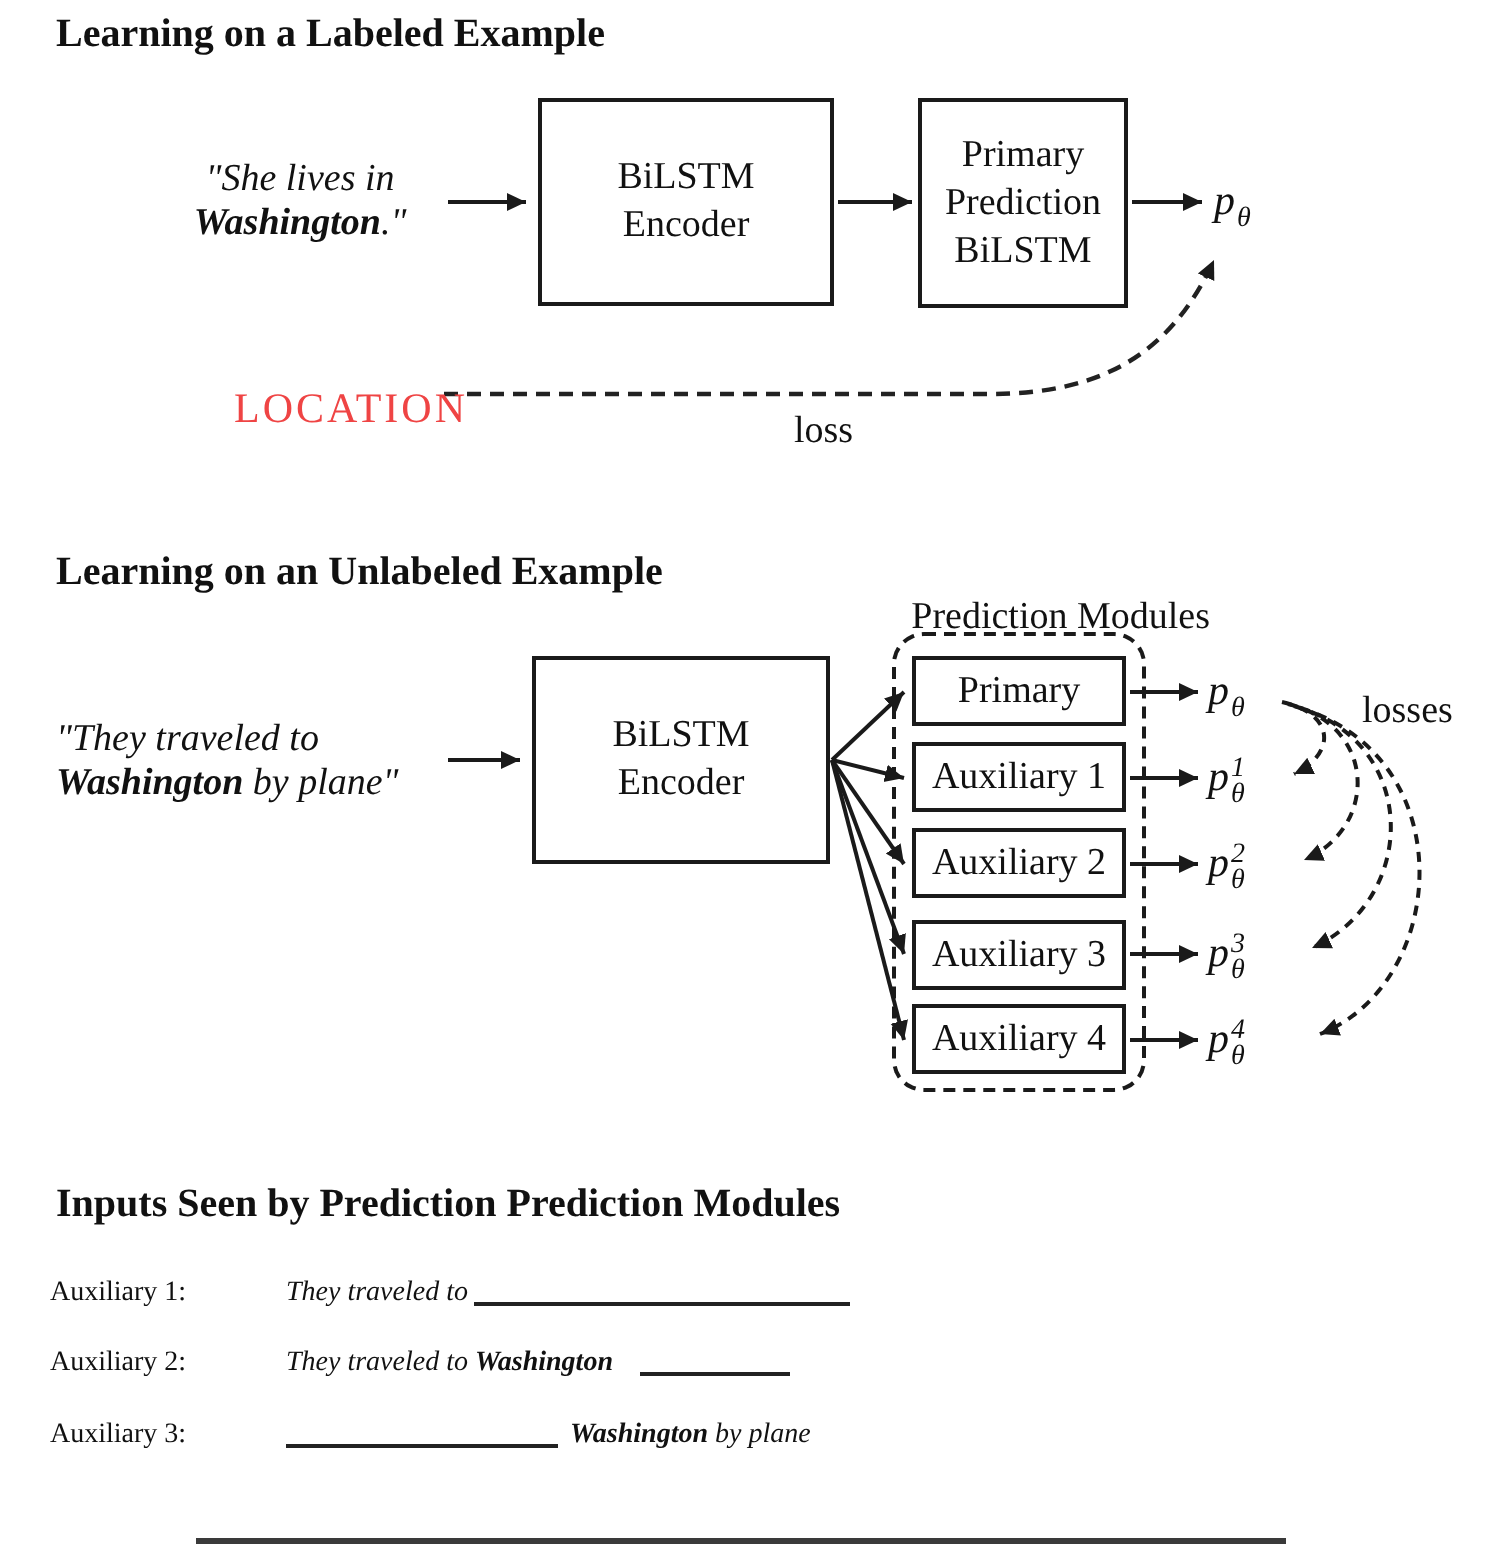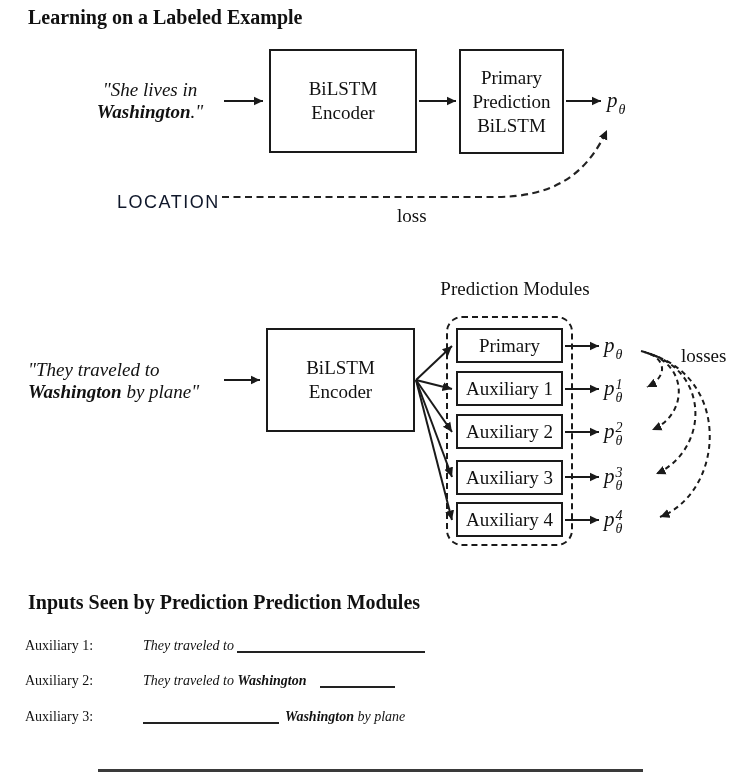--- a/index.html
+++ b/index.html
@@ -8,22 +8,22 @@
   svg.overlay{position:absolute;left:0;top:0;z-index:0;}
   .title{position:absolute;font-weight:bold;font-size:20px;line-height:24px;white-space:nowrap;z-index:2;}
   .txt{position:absolute;font-size:19px;line-height:22px;font-style:italic;z-index:2;}
   .box{position:absolute;border:2px solid #1a1a1a;background:#fff;display:flex;
        align-items:center;justify-content:center;text-align:center;
        font-size:19px;line-height:24px;z-index:1;box-sizing:border-box;}
   .mbox{position:absolute;border:2px solid #1a1a1a;background:#fff;text-align:center;
         font-size:19px;line-height:31px;height:35px;width:107px;left:456px;z-index:1;box-sizing:border-box;}
   .dashed-rect{position:absolute;border:2px dashed #1a1a1a;border-radius:16px;
                background:transparent;z-index:0;box-sizing:border-box;}
-  .mono{position:absolute;font-family:Liberation Sans, sans-serif;
-        font-size:18px;letter-spacing:1.5px;color:#0f172a;z-index:2;}
+  .mono{position:absolute;font-family:Liberation Serif, serif;
+        font-size:21px;letter-spacing:1.5px;color:#ef4444;z-index:2;}
   .lab{position:absolute;font-size:19px;line-height:22px;white-space:nowrap;z-index:2;text-align:right;}
   .plabel{position:absolute;display:flex;align-items:flex-start;font-style:italic;
           font-size:21px;line-height:24px;z-index:2;}
   .pstack{display:flex;flex-direction:column;font-size:14px;line-height:12px;margin-left:1px;margin-top:3px;}
   .psup{height:13px;}
   .psub{height:14px;}
   .row{position:absolute;left:25px;font-size:14px;line-height:24px;white-space:nowrap;z-index:2;}
   .row .lbl{display:inline-block;width:118px;}
   .it{font-style:italic;}
   .bi{font-style:italic;font-weight:bold;}
@@ -94,34 +94,35 @@
     <span class="pstack">
         <span class="psup"></span>
         <span class="psub">θ</span>
       </span>
   </div>
 
   <div class="mono" style="left:117px;top:192px">LOCATION</div>
 
   <div class="lab" style="left:397px;top:205px">loss</div>
 
+  <div class="title" style="left:28px;top:274px">Learning on an Unlabeled Example</div>
 
   <div class="txt" style="left:28px;top:359px">
     <span>"They traveled to</span><br>
     <span class="bi">Washington</span><span> by plane"</span>
   </div>
 
   <div class="box" style="left:266px;top:328px;width:149px;height:104px">
     <div>
       <span>BiLSTM</span><br>
       <span>Encoder</span>
     </div>
   </div>
 
-  <div class="lab" style="left:425px;top:278px;width:180px;text-align:center">Prediction Modules</div>
+  <div class="lab" style="left:425px;top:298px;width:180px;">Prediction Modules</div>
 
   <div class="dashed-rect" style="left:446px;top:316px;width:127px;height:230px"></div>
 
   <div class="mbox" style="top:328px">Primary</div>
   <div class="mbox" style="top:371px">Auxiliary 1</div>
   <div class="mbox" style="top:414px">Auxiliary 2</div>
   <div class="mbox" style="top:460px">Auxiliary 3</div>
   <div class="mbox" style="top:502px">Auxiliary 4</div>
 
   <div class="plabel" style="left:604px;top:333px">

